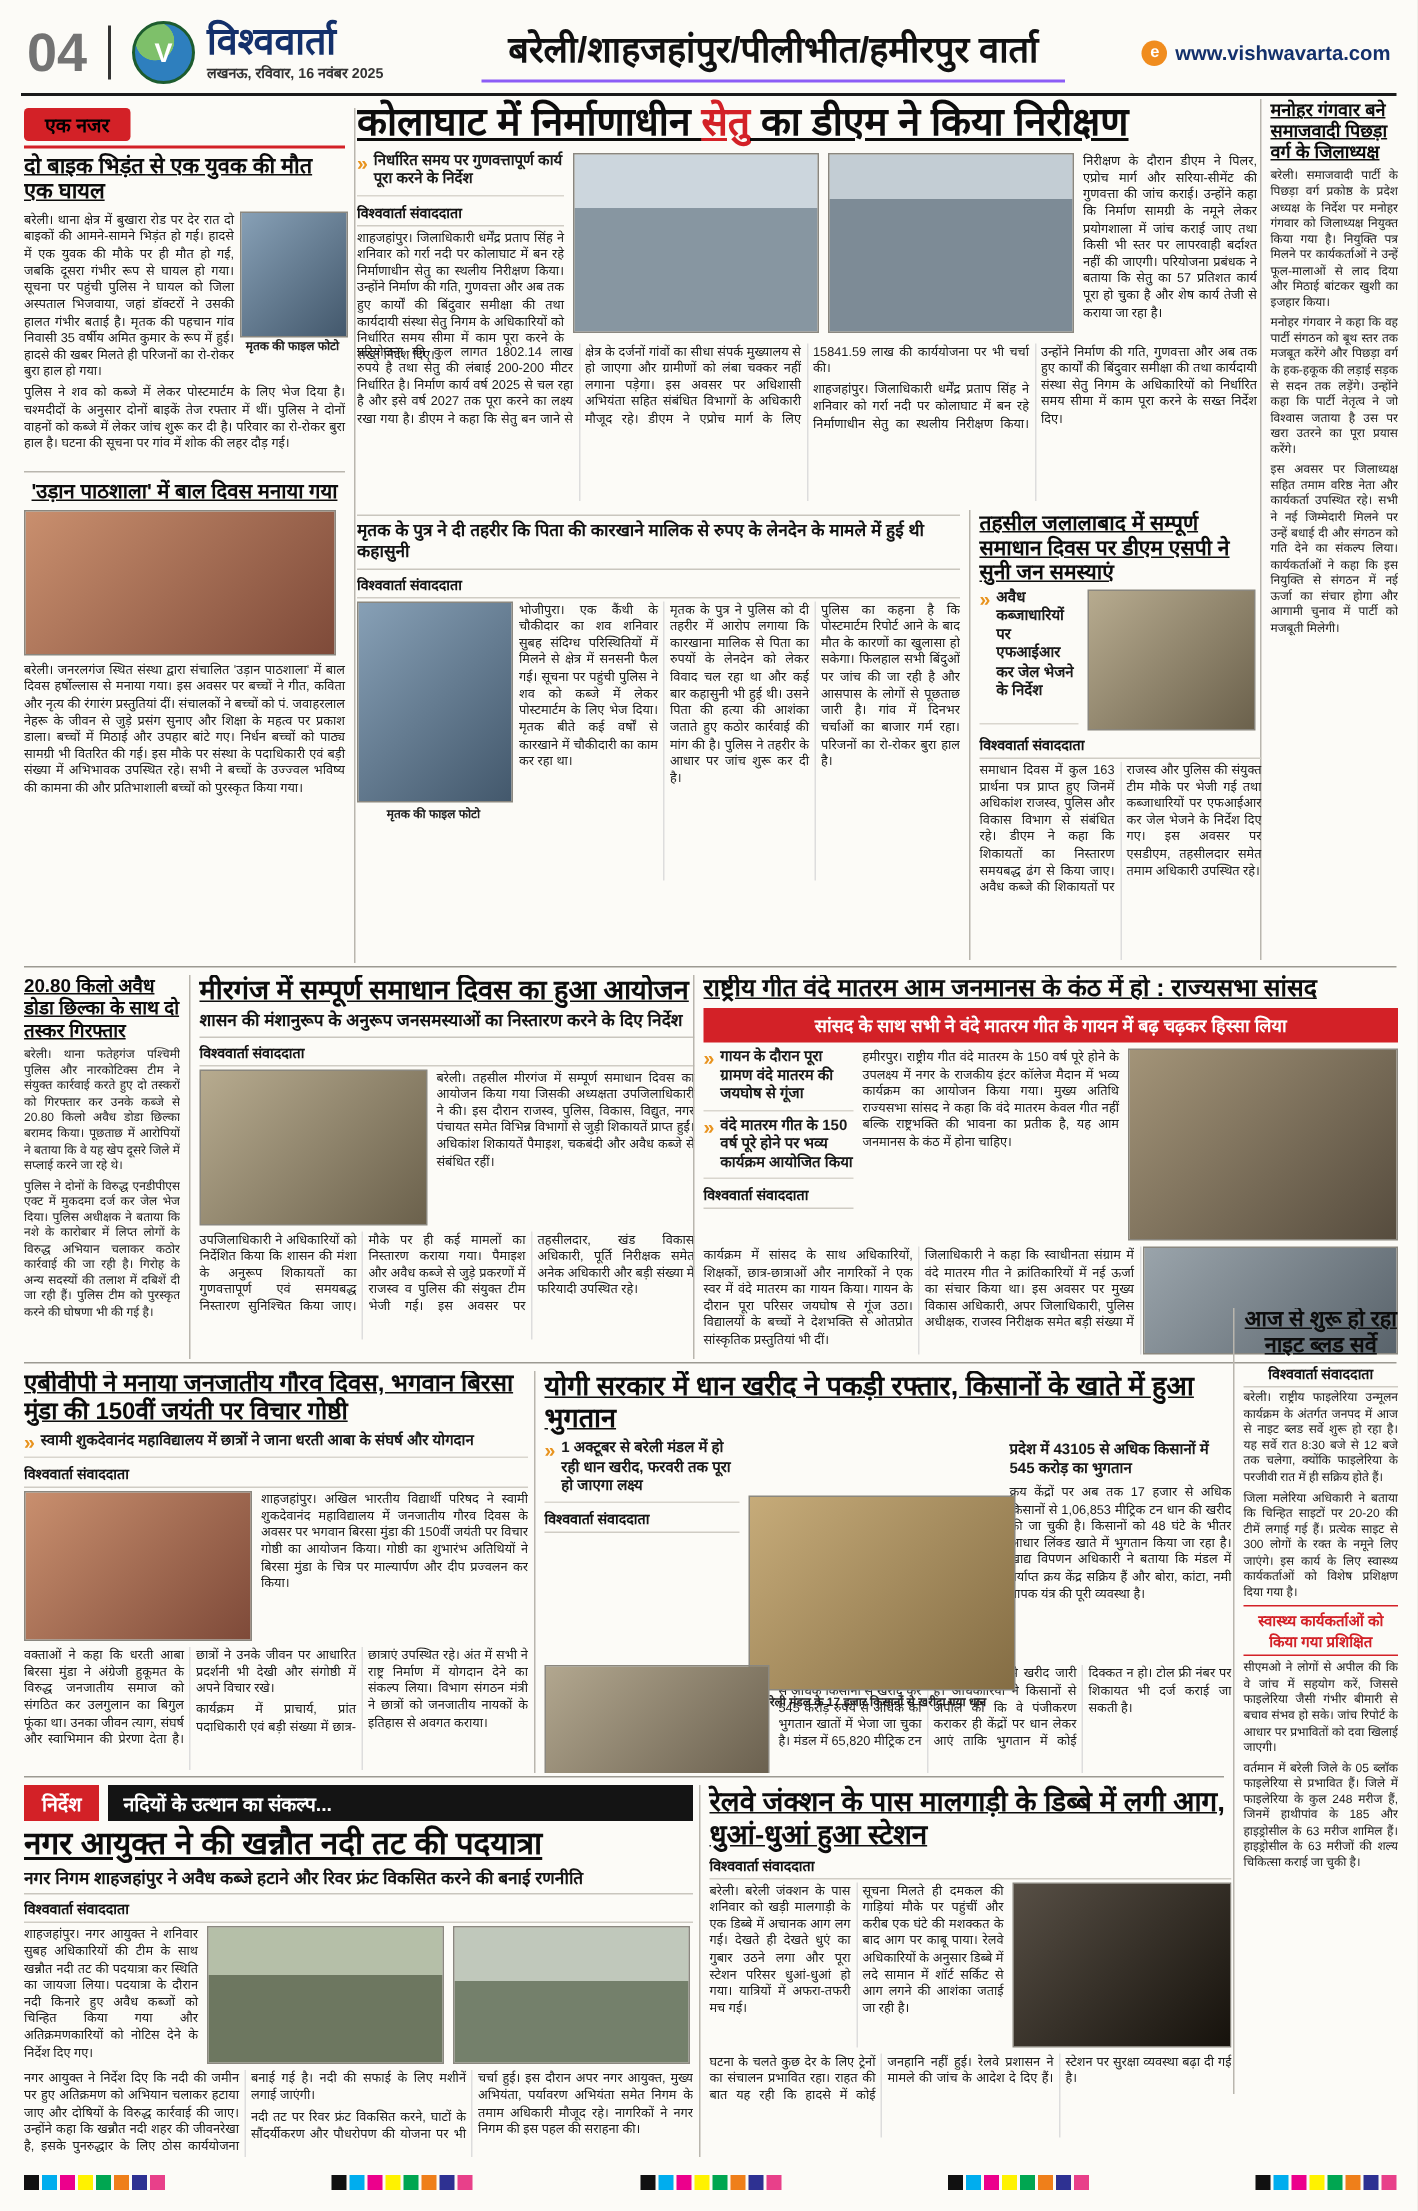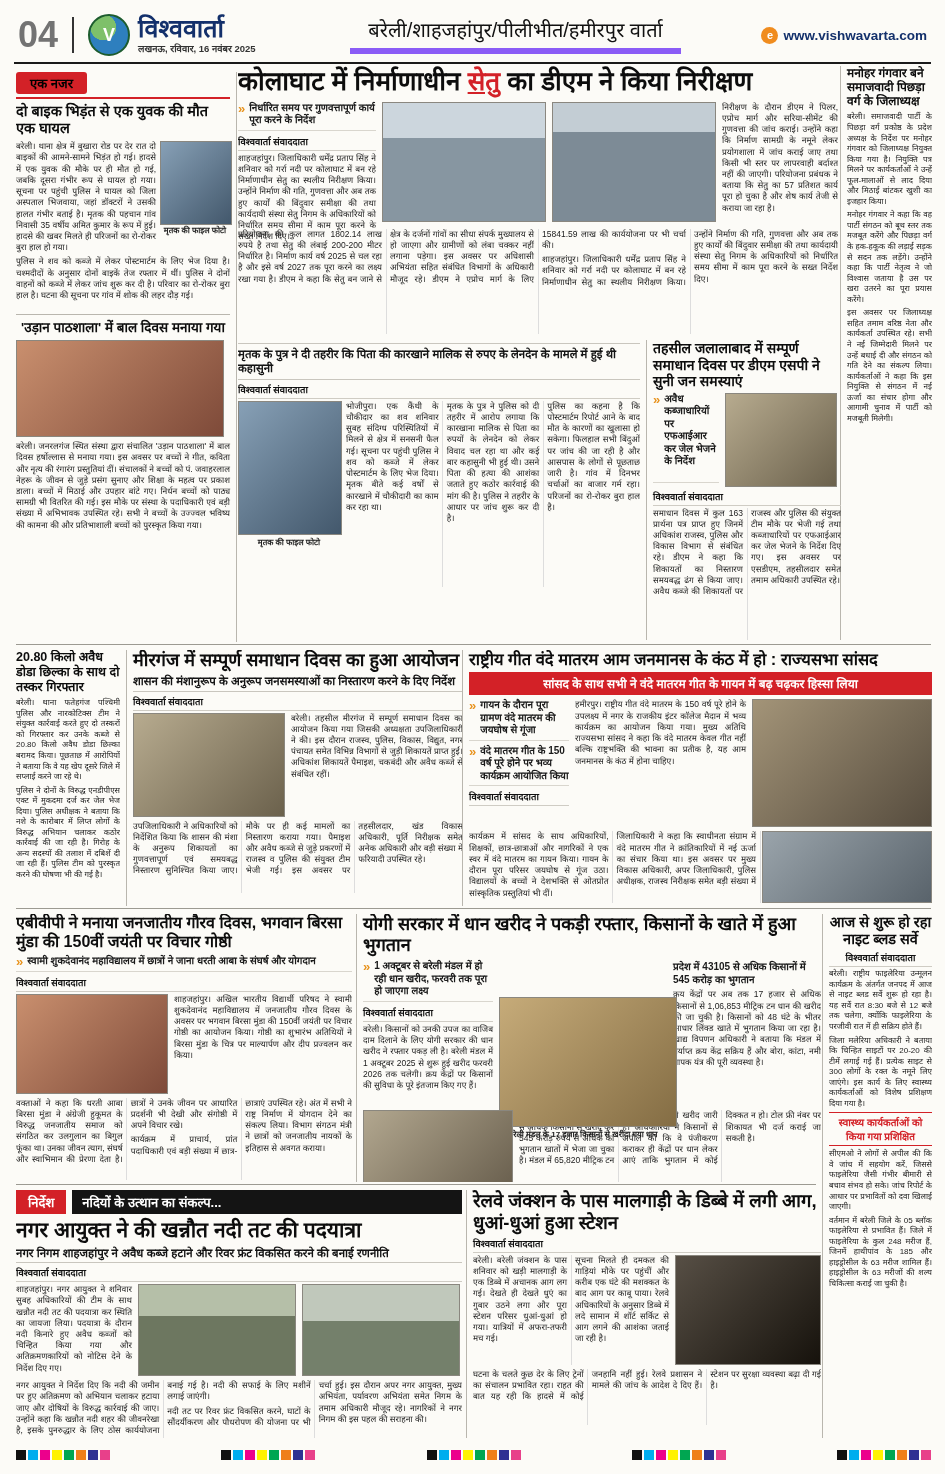--- a/index.html
+++ b/index.html
@@ -8,27 +8,27 @@
   
   .header{position:absolute;top:8px;left:14px;width:917px;height:54px;display:flex;align-items:center;
           border-bottom:2px solid #1a1a1a;}
   .pageno{font-size:36px;font-weight:bold;color:#737373;padding:0 14px 0 4px;border-right:2px solid #333;line-height:1;}
   .mast{display:flex;align-items:center;gap:8px;padding:0 14px;}
   .logo{width:38px;height:38px;border-radius:50%;background:radial-gradient(circle at 35% 30%,#7ec06a 0 35%,#2e7fbe 36% 100%);
         display:flex;align-items:center;justify-content:center;color:#fff;font-weight:bold;font-size:18px;border:2px solid #1d5c2e;}
   .mastname{font-size:25px;font-weight:bold;color:#13306b;line-height:1.05;}
   .mastsub{font-size:9.5px;color:#333;font-weight:bold;}
   .regionwrap{flex:1;text-align:center;}
-  .region{display:inline-block;font-size:20px;font-weight:normal;color:#111;border-bottom:6px solid #8b5cf6;padding:0 18px 5px;}
+  .region{display:inline-block;font-size:24px;font-weight:bold;color:#111;border-bottom:2px solid #8b5cf6;padding:0 18px 5px;}
   .site{display:flex;align-items:center;gap:5px;font-weight:bold;font-size:13.5px;color:#13306b;padding-right:4px;}
   .eicon{width:17px;height:17px;border-radius:50%;background:#f08c1e;color:#fff;display:inline-flex;align-items:center;justify-content:center;
          font-size:11px;font-weight:bold;}
   
   .art{position:absolute;overflow:hidden;}
-  .hl{font-weight:bold;color:#0d0d0d;line-height:1.18;}
+  .hl{font-weight:bold;color:#0d0d0d;line-height:1.18;text-decoration:underline;}
   .red{color:#d32127;}
   .body{font-size:8.5px;line-height:1.32;text-align:justify;color:#1b1b1b;}
   .body p{margin:0 0 3px;}
   .cols2{column-count:2;column-gap:8px;column-rule:1px solid #ddd;}
   .cols3{column-count:3;column-gap:8px;column-rule:1px solid #ddd;}
   .cols4{column-count:4;column-gap:8px;column-rule:1px solid #ddd;}
   .byline{font-weight:bold;font-size:9.5px;color:#111;margin:3px 0 2px;border-bottom:1px solid #cfccc4;padding-bottom:2px;}
   .photo{position:relative;flex:none;border:1px solid #8a877f;}
   .caption{font-size:8px;font-weight:bold;text-align:center;color:#222;padding:1px 0 2px;}
   .pointer{display:flex;gap:4px;font-size:10px;font-weight:bold;line-height:1.25;margin-bottom:4px;border-bottom:1px solid #d9d6ce;padding-bottom:3px;}
@@ -251,44 +251,41 @@
 
   <div class="art vleft" style="left:356px;top:914px;width:458px;height:268px;">
     <div class="hl" style="font-size:18px;">योगी सरकार में धान खरीद ने पकड़ी रफ्तार, किसानों के खाते में हुआ भुगतान</div>
     <div class="row" style="margin-top:4px;height:146px;">
       <div style="width:130px;flex:none;">
         <div class="pointer">
           <span class="mk">»</span>
           <span>1 अक्टूबर से बरेली मंडल में हो रही धान खरीद, फरवरी तक पूरा हो जाएगा लक्ष्य</span>
         </div>
         <div class="byline">विश्ववार्ता संवाददाता</div>
-        <div class="body">
-            <p>बरेली। किसानों को उनकी उपज का वाजिब दाम दिलाने के लिए योगी सरकार की धान खरीद ने रफ्तार पकड़ ली है। बरेली मंडल में 1 अक्टूबर 2025 से शुरू हुई खरीद फरवरी 2026 तक चलेगी। क्रय केंद्रों पर किसानों की सुविधा के पूरे इंतजाम किए गए हैं।</p>
-          </div>
       </div>
       <div style="flex:none;width:168px;margin-top:37px;">
         <div class="photo ph-sack" style="width:176px;height:128px;"></div>
         <div class="caption">बरेली मंडल के 17 हजार किसानों से खरीदा गया धान</div>
       </div>
       <div style="flex:1;">
         <div class="hilead">प्रदेश में 43105 से अधिक किसानों में 545 करोड़ का भुगतान</div>
         <div class="body">
             <p>क्रय केंद्रों पर अब तक 17 हजार से अधिक किसानों से 1,06,853 मीट्रिक टन धान की खरीद की जा चुकी है। किसानों को 48 घंटे के भीतर आधार लिंक्ड खाते में भुगतान किया जा रहा है। खाद्य विपणन अधिकारी ने बताया कि मंडल में पर्याप्त क्रय केंद्र सक्रिय हैं और बोरा, कांटा, नमी मापक यंत्र की पूरी व्यवस्था है।</p>
           </div>
       </div>
     </div>
     <div class="row" style="margin-top:4px;">
       <div class="photo ph-mandi" style="width:148px;height:84px;"></div>
       <div class="body cols3" style="flex:1;height:84px;">
         <p>प्रदेश स्तर पर अब तक 43105 से अधिक किसानों से खरीद कर 545 करोड़ रुपये से अधिक का भुगतान खातों में भेजा जा चुका है। मंडल में 65,820 मीट्रिक टन के सापेक्ष तेजी से खरीद जारी है। अधिकारियों ने किसानों से अपील की कि वे पंजीकरण कराकर ही केंद्रों पर धान लेकर आएं ताकि भुगतान में कोई दिक्कत न हो। टोल फ्री नंबर पर शिकायत भी दर्ज कराई जा सकती है।</p>
       </div>
     </div>
   </div>
 
-  <div class="art vleft" style="left:822px;top:914px;width:103px;height:524px;">
+  <div class="art vleft" style="left:822px;top:872px;width:103px;height:524px;">
     <div class="hl" style="font-size:14.5px;text-align:center;margin-bottom:3px;">आज से शुरू हो रहा नाइट ब्लड सर्वे</div>
     <div class="byline" style="text-align:center;">विश्ववार्ता संवाददाता</div>
     <div class="body" style="font-size:8px;">
       <p>बरेली। राष्ट्रीय फाइलेरिया उन्मूलन कार्यक्रम के अंतर्गत जनपद में आज से नाइट ब्लड सर्वे शुरू हो रहा है। यह सर्वे रात 8:30 बजे से 12 बजे तक चलेगा, क्योंकि फाइलेरिया के परजीवी रात में ही सक्रिय होते हैं।</p>
       <p>जिला मलेरिया अधिकारी ने बताया कि चिन्हित साइटों पर 20-20 की टीमें लगाई गई हैं। प्रत्येक साइट से 300 लोगों के रक्त के नमूने लिए जाएंगे। इस कार्य के लिए स्वास्थ्य कार्यकर्ताओं को विशेष प्रशिक्षण दिया गया है।</p>
     </div>
     <div class="subred">स्वास्थ्य कार्यकर्ताओं को किया गया प्रशिक्षित</div>
     <div class="body" style="font-size:8px;">
       <p>सीएमओ ने लोगों से अपील की कि वे जांच में सहयोग करें, जिससे फाइलेरिया जैसी गंभीर बीमारी से बचाव संभव हो सके। जांच रिपोर्ट के आधार पर प्रभावितों को दवा खिलाई जाएगी।</p>
       <p>वर्तमान में बरेली जिले के 05 ब्लॉक फाइलेरिया से प्रभावित हैं। जिले में फाइलेरिया के कुल 248 मरीज हैं, जिनमें हाथीपांव के 185 और हाइड्रोसील के 63 मरीज शामिल हैं। हाइड्रोसील के 63 मरीजों की शल्य चिकित्सा कराई जा चुकी है।</p>

